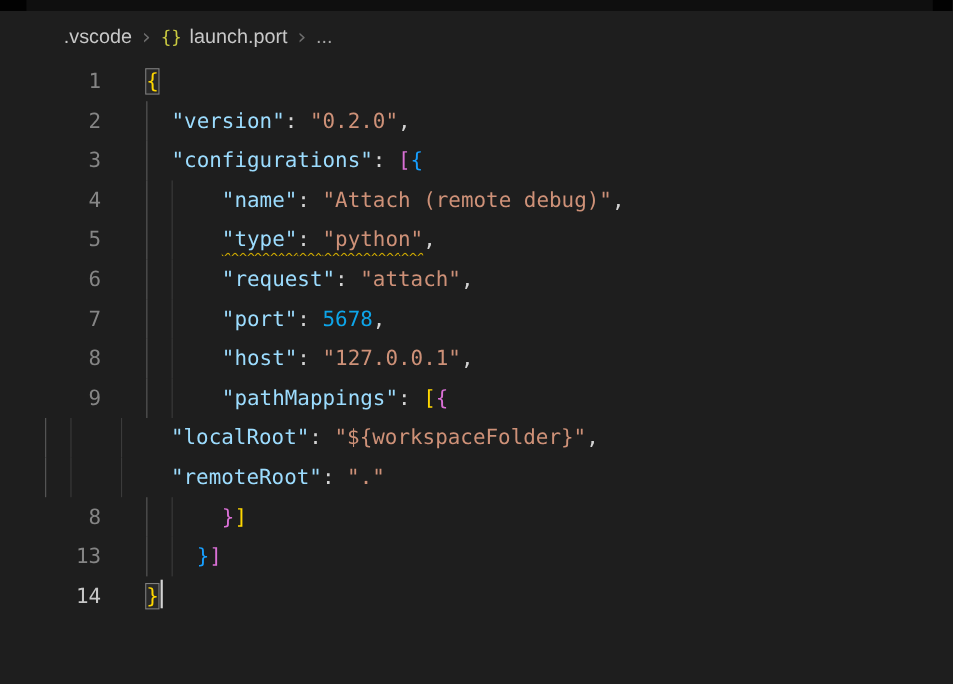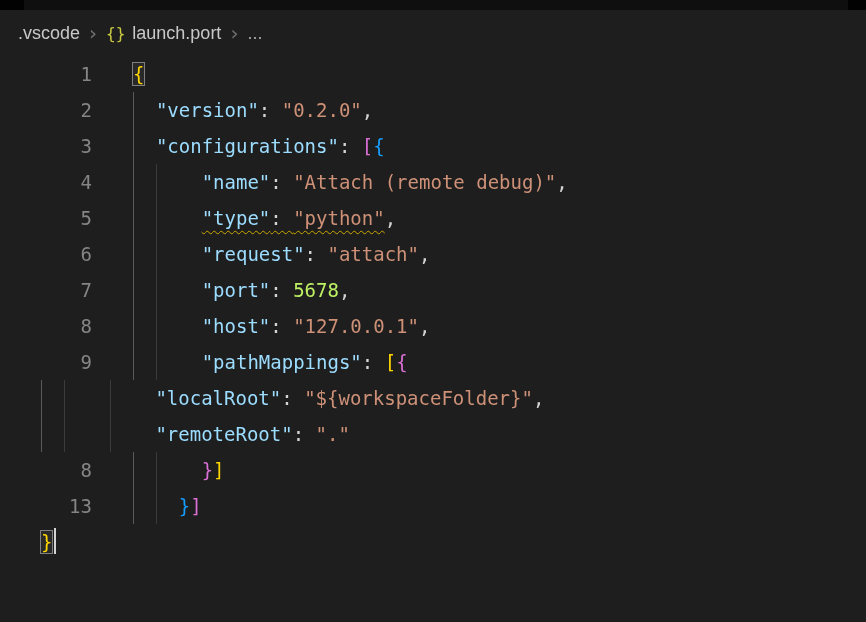--- a/index.html
+++ b/index.html
@@ -15,21 +15,21 @@
     background: #0f0f0f;
   }
   .titlebar .corner { position: absolute; top: 0; height: 10px; background: #020202; }
   .titlebar .corner.left { left: 0; width: 24px; }
   .titlebar .corner.right { right: 0; width: 18px; }
 
   .breadcrumb {
     height: 46px;
     display: flex;
     align-items: center;
-    padding-left: 18px;
+    padding-left: 58px;
     font-family: "Liberation Sans", sans-serif;
     font-size: 18px;
     color: #c8c8c8;
   }
   .breadcrumb .crumb { color: #c8c8c8; cursor: pointer; display: inline-flex; align-items: center; }
   .breadcrumb .sep {
     color: #6e6e6e;
     font-size: 20px;
     padding: 0 9px;
     font-family: "DejaVu Sans", sans-serif;
@@ -66,21 +66,21 @@
   .guide {
     position: absolute;
     top: 0; bottom: 0;
     width: 1px;
     background: #3b3b3b;
   }
   .guide.g0 { background: #5a5a5a; }
 
   .tok.key   { color: #9cdcfe; }
   .tok.str   { color: #ce9178; }
-  .tok.num   { color: #bef264; }
+  .tok.num   { color: #0ea5e9; }
   .tok.punct { color: #d4d4d4; }
   .tok.b1    { color: #ffd700; }
   .tok.b2    { color: #da70d6; }
   .tok.b3    { color: #179fff; }
   .tok.box {
     outline: 1px solid #808080;
     background: rgba(120,120,120,0.12);
   }
   .tok.sq {
     text-decoration: underline wavy #cca700;
@@ -161,15 +161,16 @@
     </div>
     <div class="line">
       <div class="gutter">8</div>
       <div class="content"><span class="guide g0" style="left: calc(0ch + 41px);"></span><span class="guide" style="left: calc(2ch + 41px);"></span><span>      </span><span class="tok b2">}</span><span class="tok b1">]</span></div>
     </div>
     <div class="line">
       <div class="gutter">13</div>
       <div class="content"><span class="guide g0" style="left: calc(0ch + 41px);"></span><span class="guide" style="left: calc(2ch + 41px);"></span><span>    </span><span class="tok b3">}</span><span class="tok b2">]</span></div>
     </div>
     <div class="line active">
+      <div class="gutter">14</div>
       <div class="content"><span></span><span class="tok b1 box">}</span><span class="cursor"></span></div>
     </div>
   </div>
 
 </body></html>

